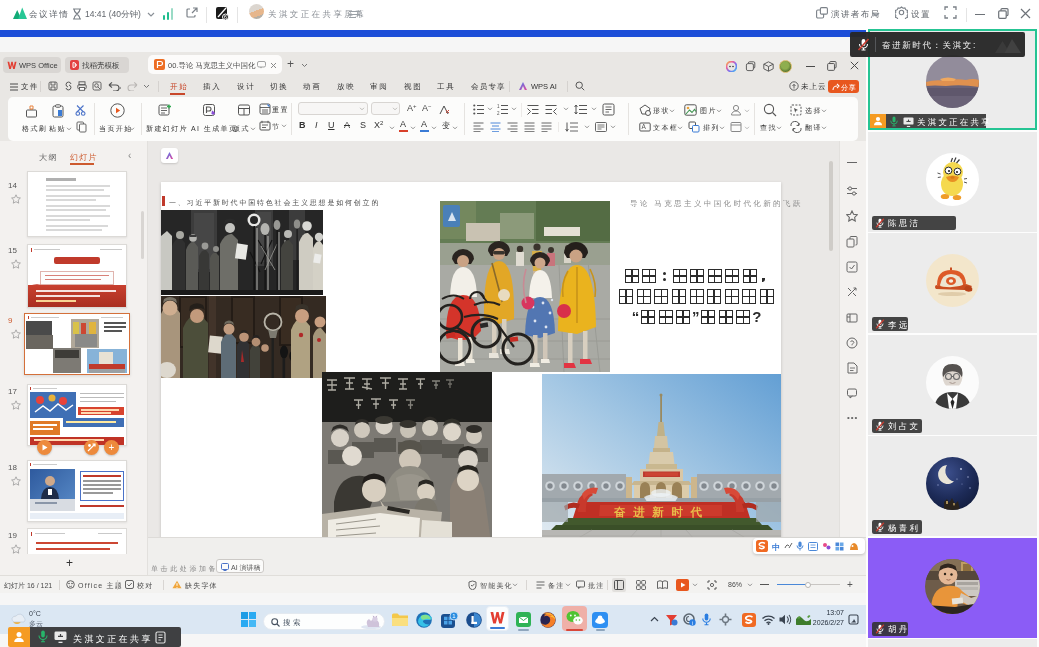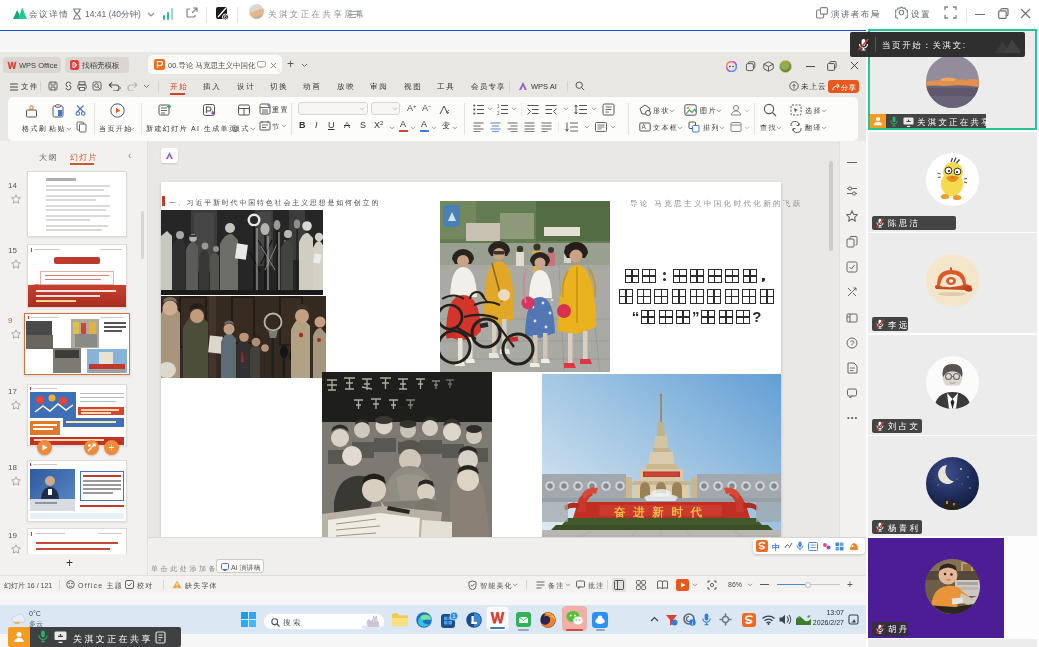--- a/index.html
+++ b/index.html
@@ -11,21 +11,21 @@
 .g:after{content:"";position:absolute;top:0;bottom:0;left:44%;width:1.5px;background:#2b2b2b}
 .gc{display:inline-block;width:9px;height:14.5px;position:relative;margin:0 1.8px;vertical-align:-2px}
 .gc:before{content:"";position:absolute;left:3px;top:3px;width:3.2px;height:3.2px;background:#2b2b2b;border-radius:50%}
 .gc:after{content:"";position:absolute;left:3px;bottom:2px;width:3.2px;height:3.2px;background:#2b2b2b;border-radius:50%}
 .gm{display:inline-block;width:9px;height:14.5px;position:relative;margin:0 1.2px;vertical-align:-2px}
 .gm:after{content:"";position:absolute;left:2px;bottom:1px;width:3.5px;height:4.5px;background:#2b2b2b;border-radius:0 0 3px 0}
 </style></head>
 <body>
 <div id="root">
 
-<div class="ab" style="left:0;top:0;width:1039px;height:30px;background:#fff;border-bottom:1px solid #1d4ed8">
+<div class="ab" style="left:0;top:0;width:1039px;height:30px;background:#fff;border-bottom:7px solid #1d4ed8">
   <svg class="ab" style="left:13px;top:7px" width="14" height="12" viewBox="0 0 14 12">
         <path d="M0 12 L4.2 3 L8.4 12 Z" fill="#12ab77"></path>
         <path d="M5.2 12 L9.2 0.5 L14 12 Z" fill="#27c795"></path>
       </svg>
   <div class="tx" style="left:29px;top:9px;font-size:8.5px;color:#60656b;letter-spacing:1.6px">会议详情</div>
   <svg class="ab" style="left:72px;top:8px" width="10" height="12" viewBox="0 0 10 12">
         <path d="M1 1 h8 M1 11 h8 M2 1 c0 5 6 5 6 10 M8 1 c0 5 -6 5 -6 10" stroke="#7b8188" stroke-width="1.2" fill="none"></path>
       </svg>
   <div class="tx" style="left:85px;top:9px;font-size:8.5px;color:#60656b">14:41 (40分钟)</div>
   <svg class="ab" style="left:147px;top:12px" width="8" height="5" viewBox="0 0 8 5">
@@ -1468,21 +1468,21 @@
             <rect x="4.6" y="1" width="3.8" height="7" rx="1.9" fill="#fff"></rect>
             <path d="M2.5 6 a4 4 0 0 0 8 0" stroke="#fff" stroke-width="1.1" fill="none"></path>
             <path d="M6.5 10 v2 M4.5 12 h4" stroke="#fff" stroke-width="1.1"></path>
             <path d="M1.5 12 L11.5 1" stroke="#c83c30" stroke-width="1.6"></path>
           </svg>
       <div class="tx" style="left:16px;top:2.5px;font-size:8.5px;color:#fff;letter-spacing:2.2px">杨青利</div>
       <div style="width:40px"></div>
     </div>
   </div>
 
-  <div class="ab" style="left:2px;top:507.5px;width:136px;height:100px;background:#4c1d95">
+  <div class="ab" style="left:2px;top:507.5px;width:169px;height:100px;background:#8b5cf6">
     <svg class="ab" style="left:57px;top:21px" width="55" height="55" viewBox="0 0 55 55">
       <defs>
             <clipPath id="c6">
               <circle cx="27.5" cy="27.5" r="27.5"></circle>
             </clipPath>
           </defs>
       <g clip-path="url(#c6)">
             <rect width="55" height="55" fill="#6e5c4a"></rect>
       <rect x="0" y="0" width="55" height="12" fill="#847056"></rect>
       <rect x="36" y="3" width="12" height="13" fill="#bf9d62"></rect>
@@ -1518,21 +1518,21 @@
 </div>
 
 <div class="ab" id="banner" style="left:850px;top:32px;width:175px;height:25px;background:rgba(38,38,38,.96);border-radius:2px;z-index:30">
   <svg class="ab" style="left:7px;top:6px" width="13" height="13" viewBox="0 0 13 13">
         <rect x="4.6" y="1" width="3.8" height="7" rx="1.9" fill="#fff"></rect>
         <path d="M2.5 6 a4 4 0 0 0 8 0" stroke="#fff" stroke-width="1.1" fill="none"></path>
         <path d="M6.5 10 v2 M4.5 12 h4" stroke="#fff" stroke-width="1.1"></path>
         <path d="M1.5 12 L11.5 1" stroke="#c83c30" stroke-width="1.6"></path>
       </svg>
   <div class="ab" style="left:25px;top:5px;width:1px;height:15px;background:#55575a"></div>
-  <div class="tx" style="left:32px;top:8px;font-size:8.5px;color:#f2f2f2;letter-spacing:1.6px">当页开始：关淇文:</div>
+  <div class="tx" style="left:32px;top:8px;font-size:8.5px;color:#f2f2f2;letter-spacing:1.6px">奋进新时代：关淇文:</div>
   <svg class="ab" style="left:145px;top:7px" width="26" height="14" viewBox="0 0 26 14">
         <path d="M0 14 L7.5 2 L15 14 Z" fill="#3a3a3a"></path>
         <path d="M9.5 14 L17 0 L26 14 Z" fill="#414141"></path>
       </svg>
 </div>
 
 <div class="ab" style="left:8px;top:627px;width:173px;height:20px;z-index:30">
   <div class="ab" style="left:0;top:0;width:22px;height:20px;background:#f59b22;border-radius:2px 0 0 2px">
     <svg class="ab" style="left:5px;top:4px" width="12" height="12" viewBox="0 0 12 12">
           <circle cx="6" cy="3.6" r="2.5" fill="#fff"></circle>

